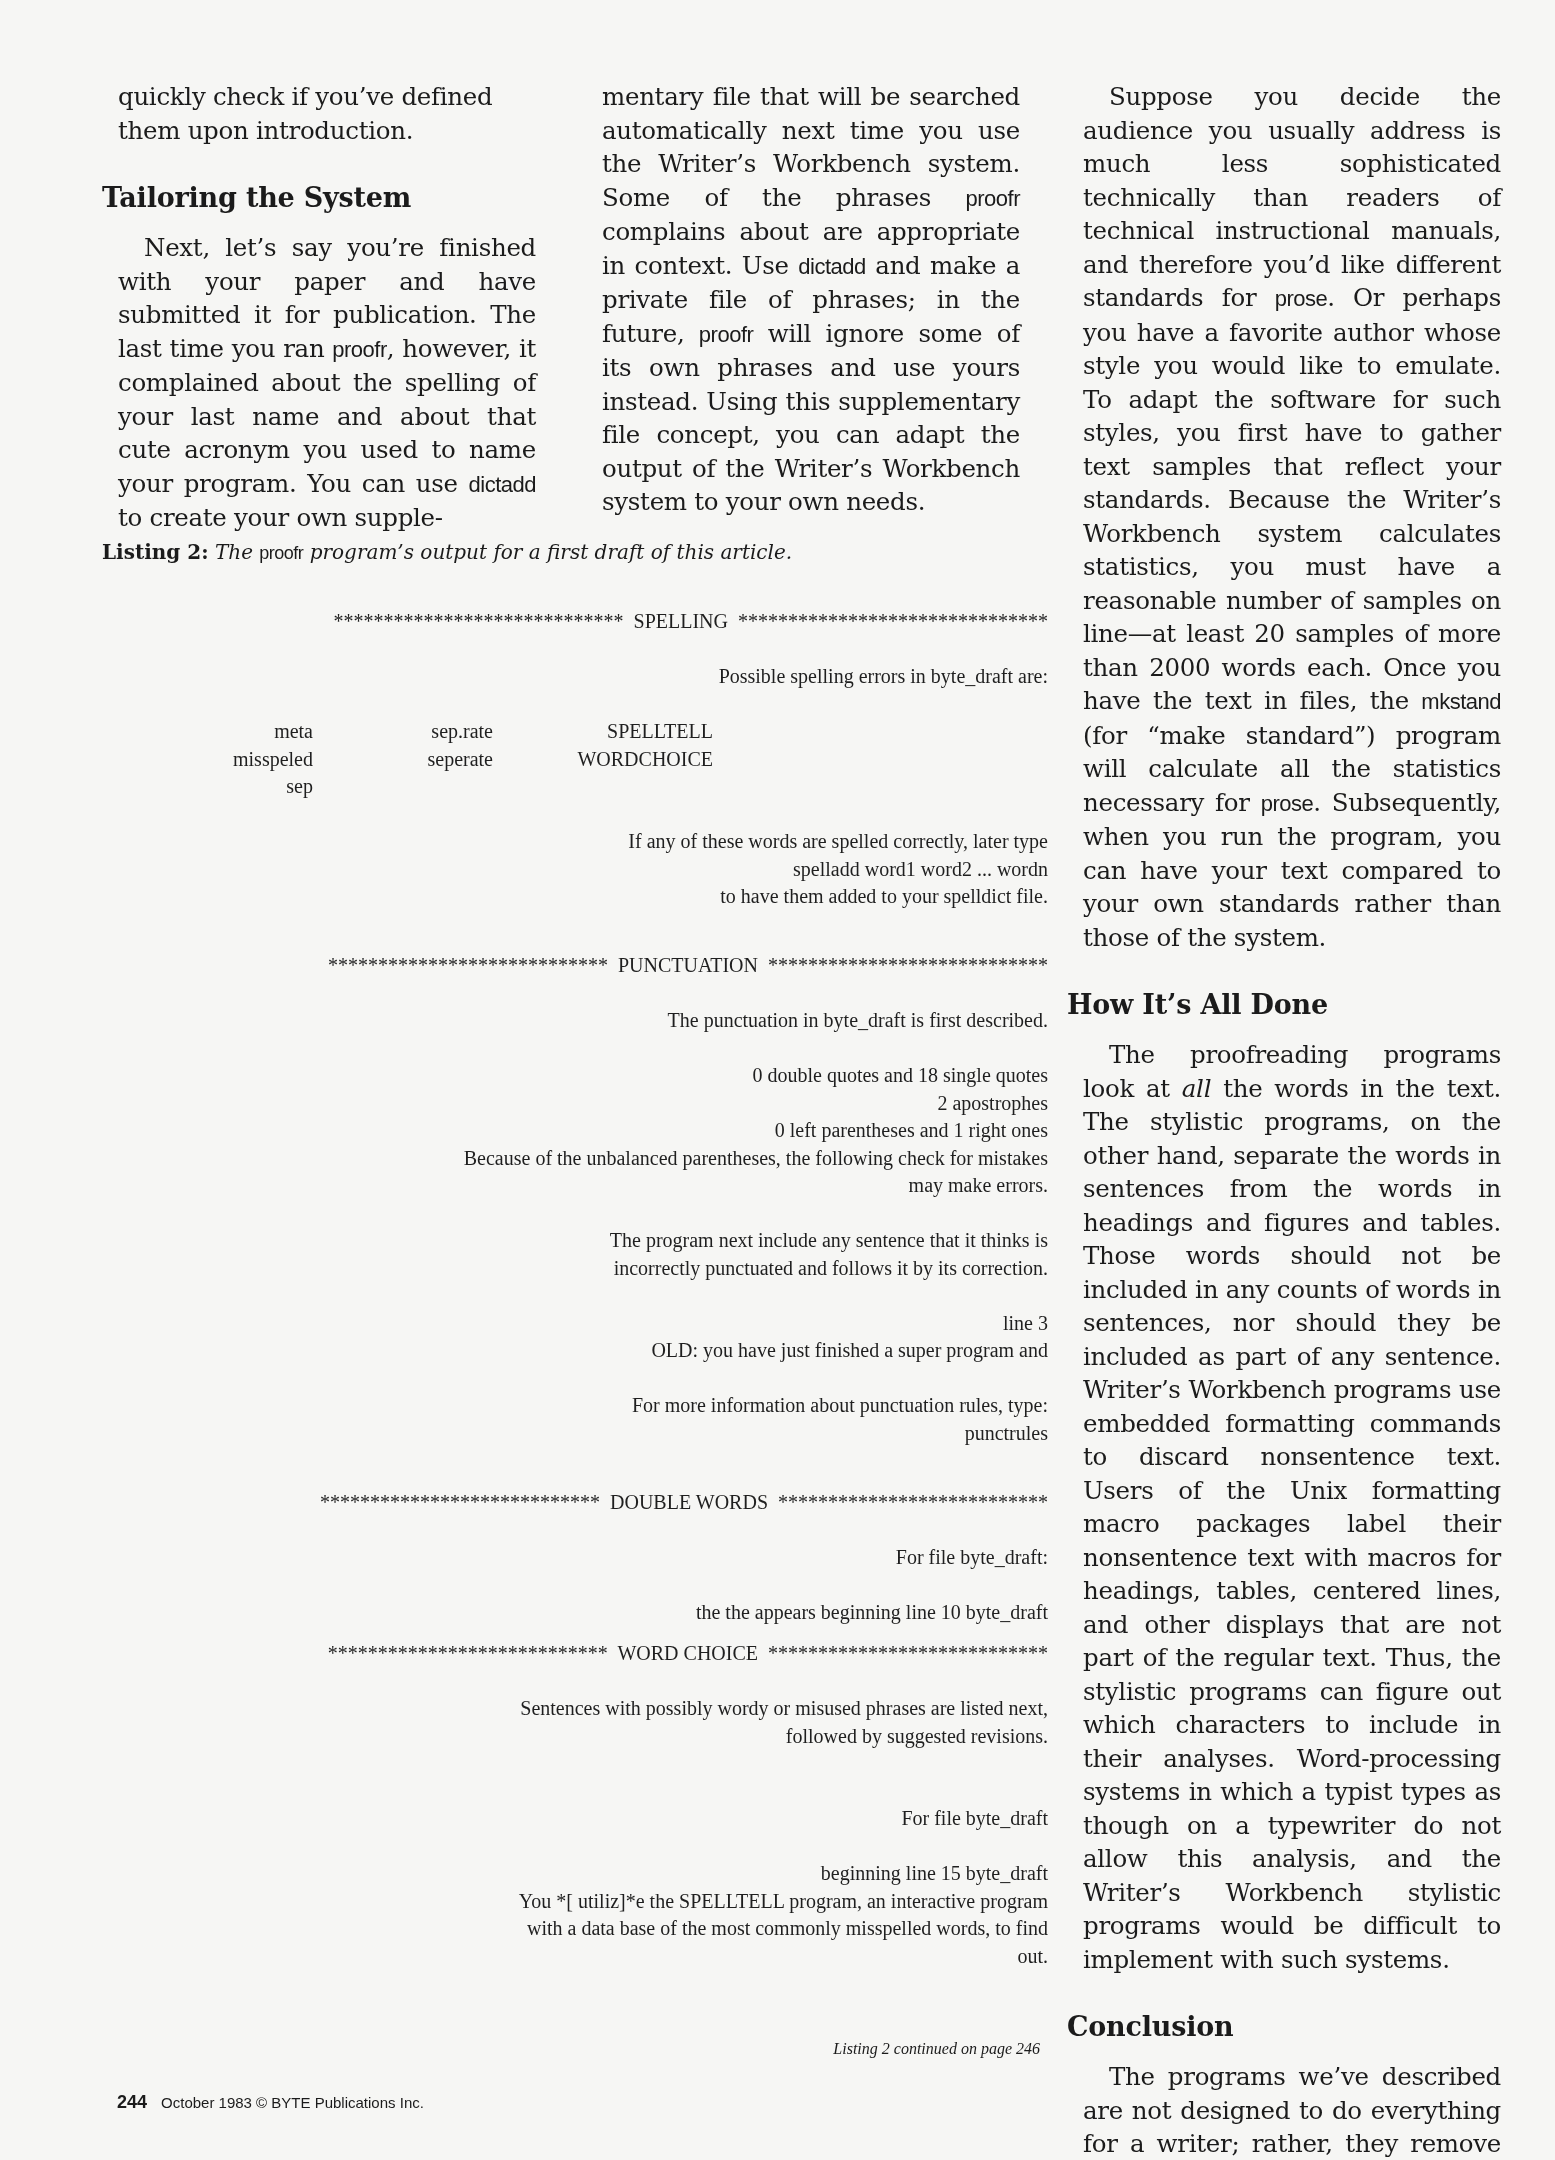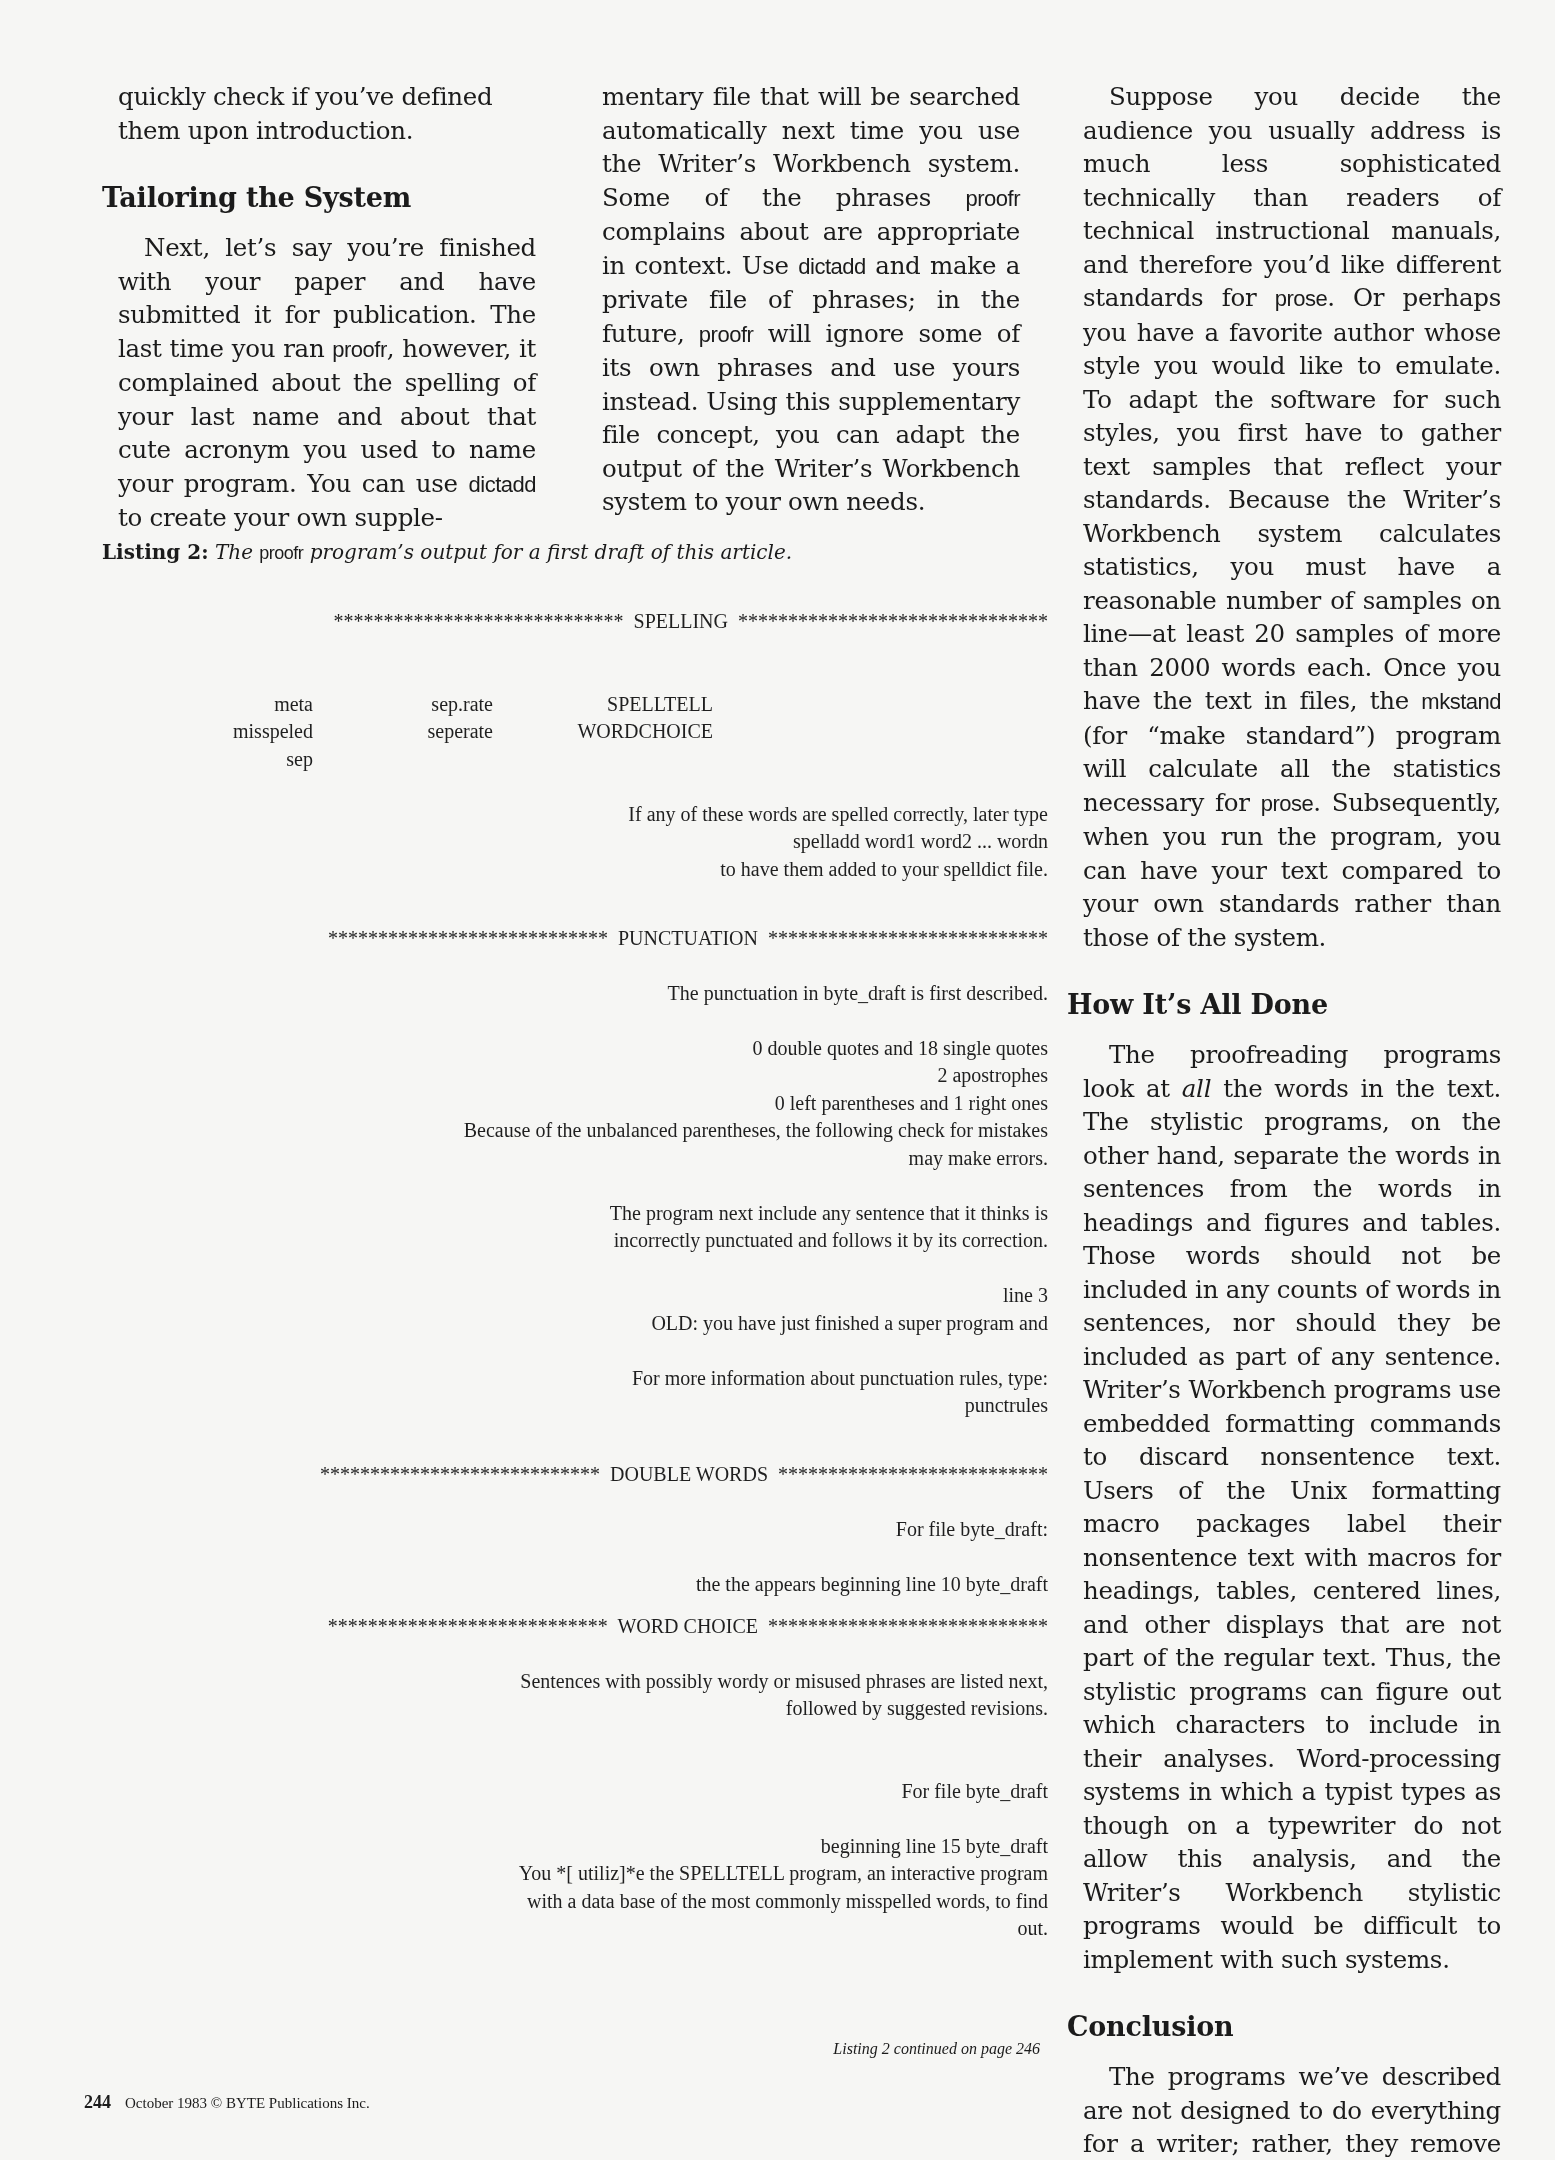--- a/index.html
+++ b/index.html
@@ -72,22 +72,22 @@
   .spell-grid span { white-space: pre; height: 27.5px; margin-left: 21px; }
   .cont-note {
     position: absolute;
     right: 515px; top: 2040px;
     font-family: "Liberation Serif", serif;
     font-style: italic;
     font-size: 16px;
   }
   .footer {
     position: absolute;
-    left: 84px; top: 2092px;
-    font-family: Liberation Serif, serif;
+    left: 117px; top: 2092px;
+    font-family: Liberation Sans, sans-serif;
     font-size: 15px;
     white-space: nowrap;
   }
   .footer .pg { font-weight: bold; font-size: 18px; margin-right: 14px; }
 </style>
 </head>
 <body>
 
 <div class="col col1">
   <p style="text-align:left">quickly check if you’ve defined them upon introduction.</p>
@@ -108,20 +108,21 @@
 </div>
 
 <div class="listing-caption">
   <span class="lbl">Listing 2:</span><span class="it"> The </span><span class="code-word">proofr</span><span class="it"> program’s output for a first draft of this article.</span>
 </div>
 
 <div class="listing">
 
   <div class="banner">*****************************  SPELLING  *******************************</div>
   <div class="blank"></div>
+  <div class="ln">Possible spelling errors in byte_draft are:</div>
   <div class="blank"></div>
   <div class="spell-grid">
     <span>meta</span>
     <span>sep.rate</span>
     <span>SPELLTELL</span>
     <span>misspeled</span>
     <span> seperate</span>
     <span>  WORDCHOICE</span>
     <span>sep</span>
     <span></span>

